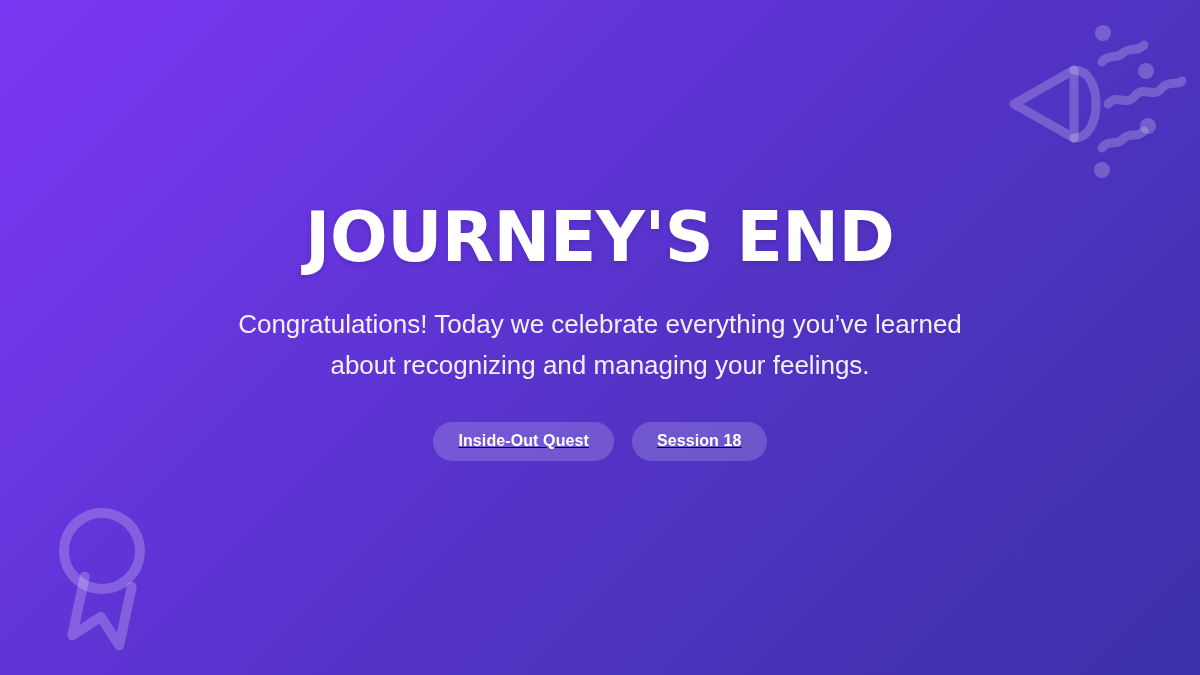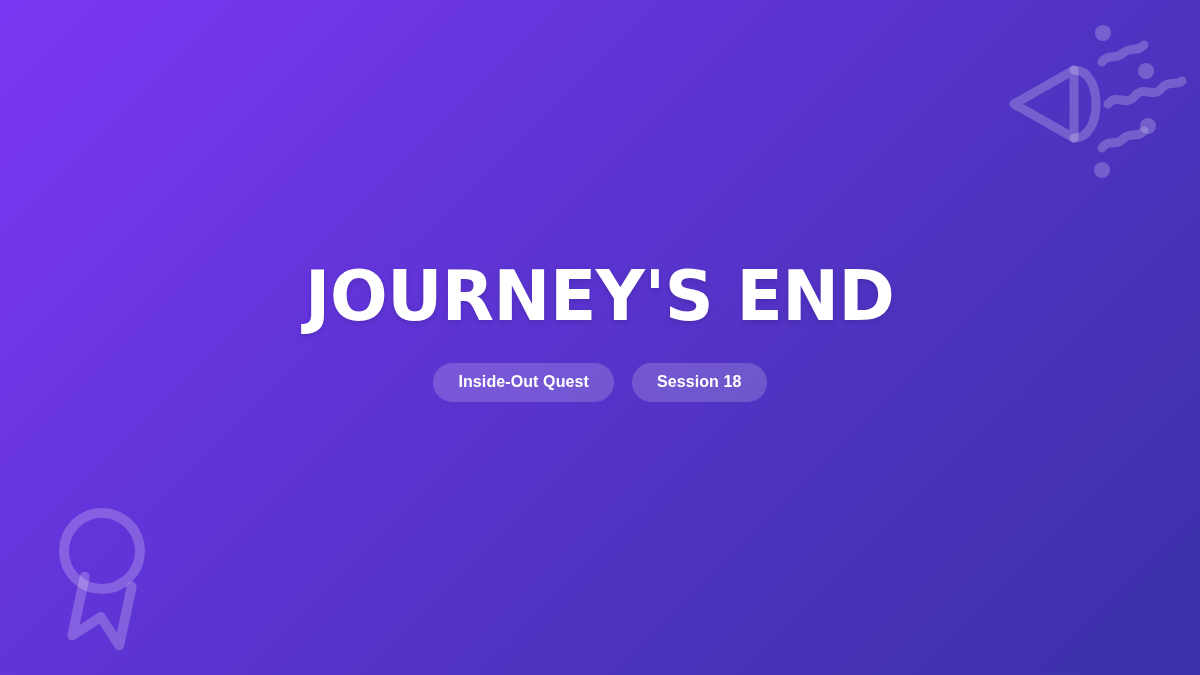--- a/index.html
+++ b/index.html
@@ -87,20 +87,21 @@
     max-width:760px;
     margin-bottom:36px;
   }
 
   .pills {
     display:flex;
     flex-direction:row;
     align-items:center;
     justify-content:center;
     gap:18px;
+    text-decoration:underline;
   }
 
   .pill {
     display:inline-flex;
     align-items:center;
     justify-content:center;
     height:39px;
     padding:0 25px;
     border-radius:999px;
     background:rgba(255,255,255,0.175);
@@ -145,20 +146,21 @@
         <circle cx="62" cy="58" r="38"></circle>
         <path d="M38 88 L38 148 L62 124 L86 148 L86 88" transform="rotate(12 62 118)"></path>
       </g>
     </svg>
   </div>
 
   <div class="content">
 
     <h1 class="title">Journey's End</h1>
 
+    <p class="subtitle">Congratulations! Today we celebrate everything you’ve learned about recognizing and managing your feelings.</p>
 
     <div class="pills">
       <span class="pill">Inside-Out Quest</span>
       <span class="pill">Session 18</span>
     </div>
 
   </div>
 </div>
 
 </body></html>

